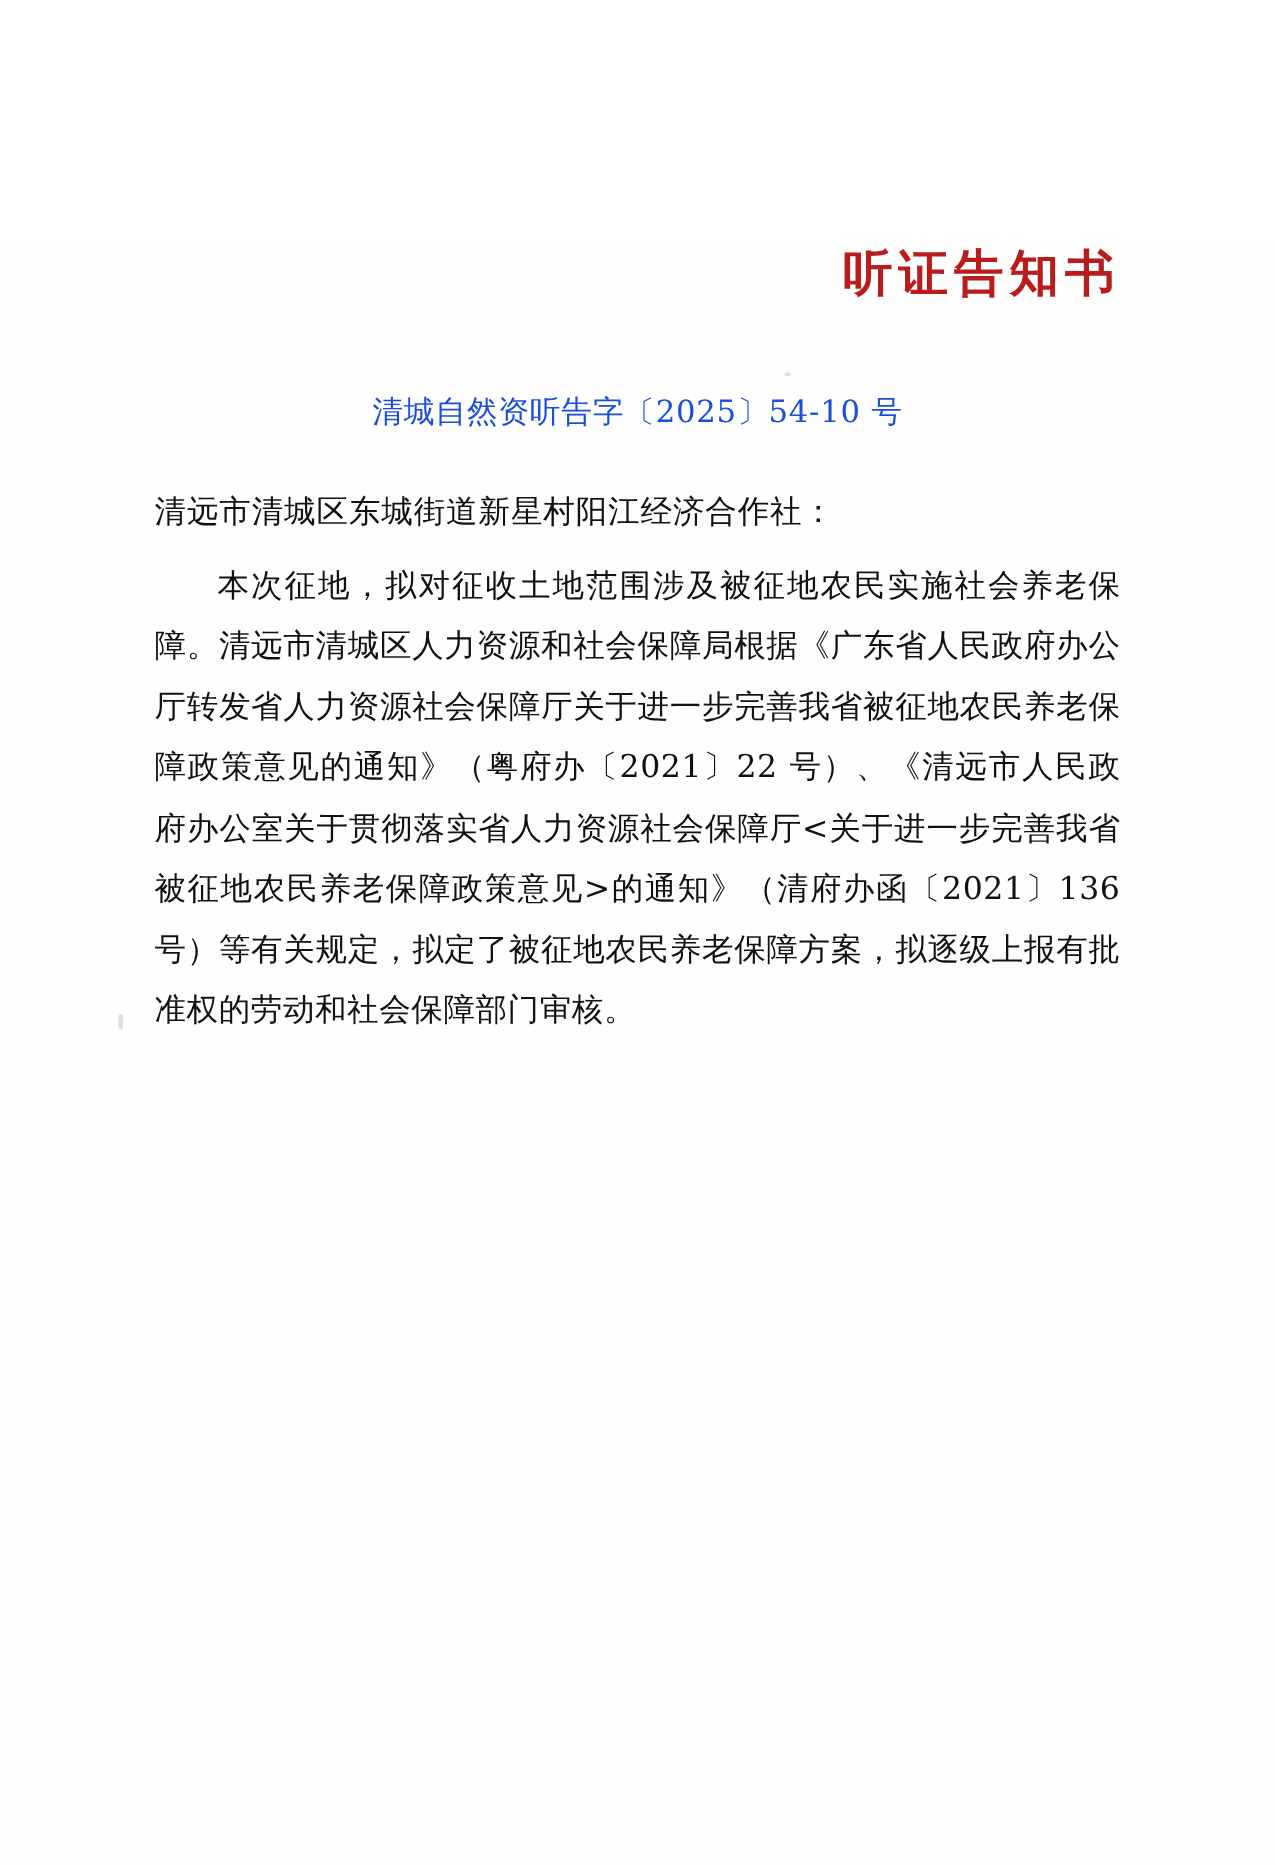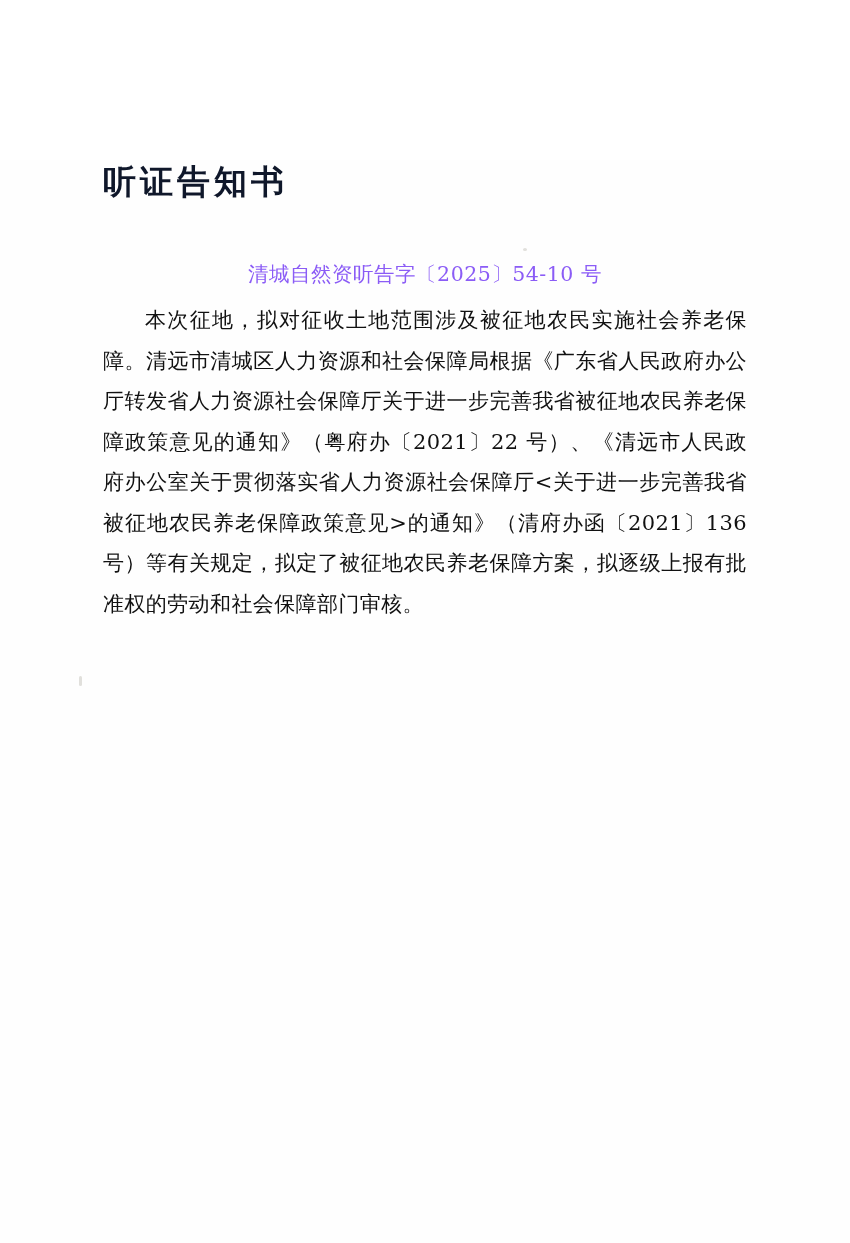--- a/index.html
+++ b/index.html
@@ -18,33 +18,33 @@
   .page {
     position: relative;
     width: 850px;
     height: 1243px;
     box-sizing: border-box;
     padding: 0 103px;
     background: #fefefe;
   }
   .doc-title {
     margin-top: 160px;
-    text-align: left;
+    text-align: right;
     font-size: 33px;
     font-weight: bold;
     letter-spacing: 4px;
     font-family: "DejaVu Sans", "Liberation Sans", sans-serif;
-    color: #0f172a;
+    color: #b91c1c;
   }
   .doc-number {
     margin-top: 55px;
     text-align: center;
     font-size: 20.5px;
     letter-spacing: 0.5px;
-    color: #8b5cf6;
+    color: #1d4ed8;
   }
   .addressee {
     margin-top: 38px;
     font-size: 21px;
     letter-spacing: 0.6px;
     line-height: 1.5;
     color: #111;
   }
   .para {
     margin-top: 28px;
@@ -74,16 +74,17 @@
 
 <div class="page">
 
   <div class="speckle sp1"></div>
   <div class="speckle sp2"></div>
 
   <div class="doc-title">听证告知书</div>
 
   <div class="doc-number">清城自然资听告字〔2025〕54-10 号</div>
 
+  <div class="addressee">清远市清城区东城街道新星村阳江经济合作社：</div>
 
   <p class="para">本次征地，拟对征收土地范围涉及被征地农民实施社会养老保障。清远市清城区人力资源和社会保障局根据《广东省人民政府办公厅转发省人力资源社会保障厅关于进一步完善我省被征地农民养老保障政策意见的通知》（粤府办〔2021〕22 号）、《清远市人民政府办公室关于贯彻落实省人力资源社会保障厅&lt;关于进一步完善我省被征地农民养老保障政策意见&gt;的通知》（清府办函〔2021〕136 号）等有关规定，拟定了被征地农民养老保障方案，拟逐级上报有批准权的劳动和社会保障部门审核。</p>
 
 </div>
 
 </body></html>

